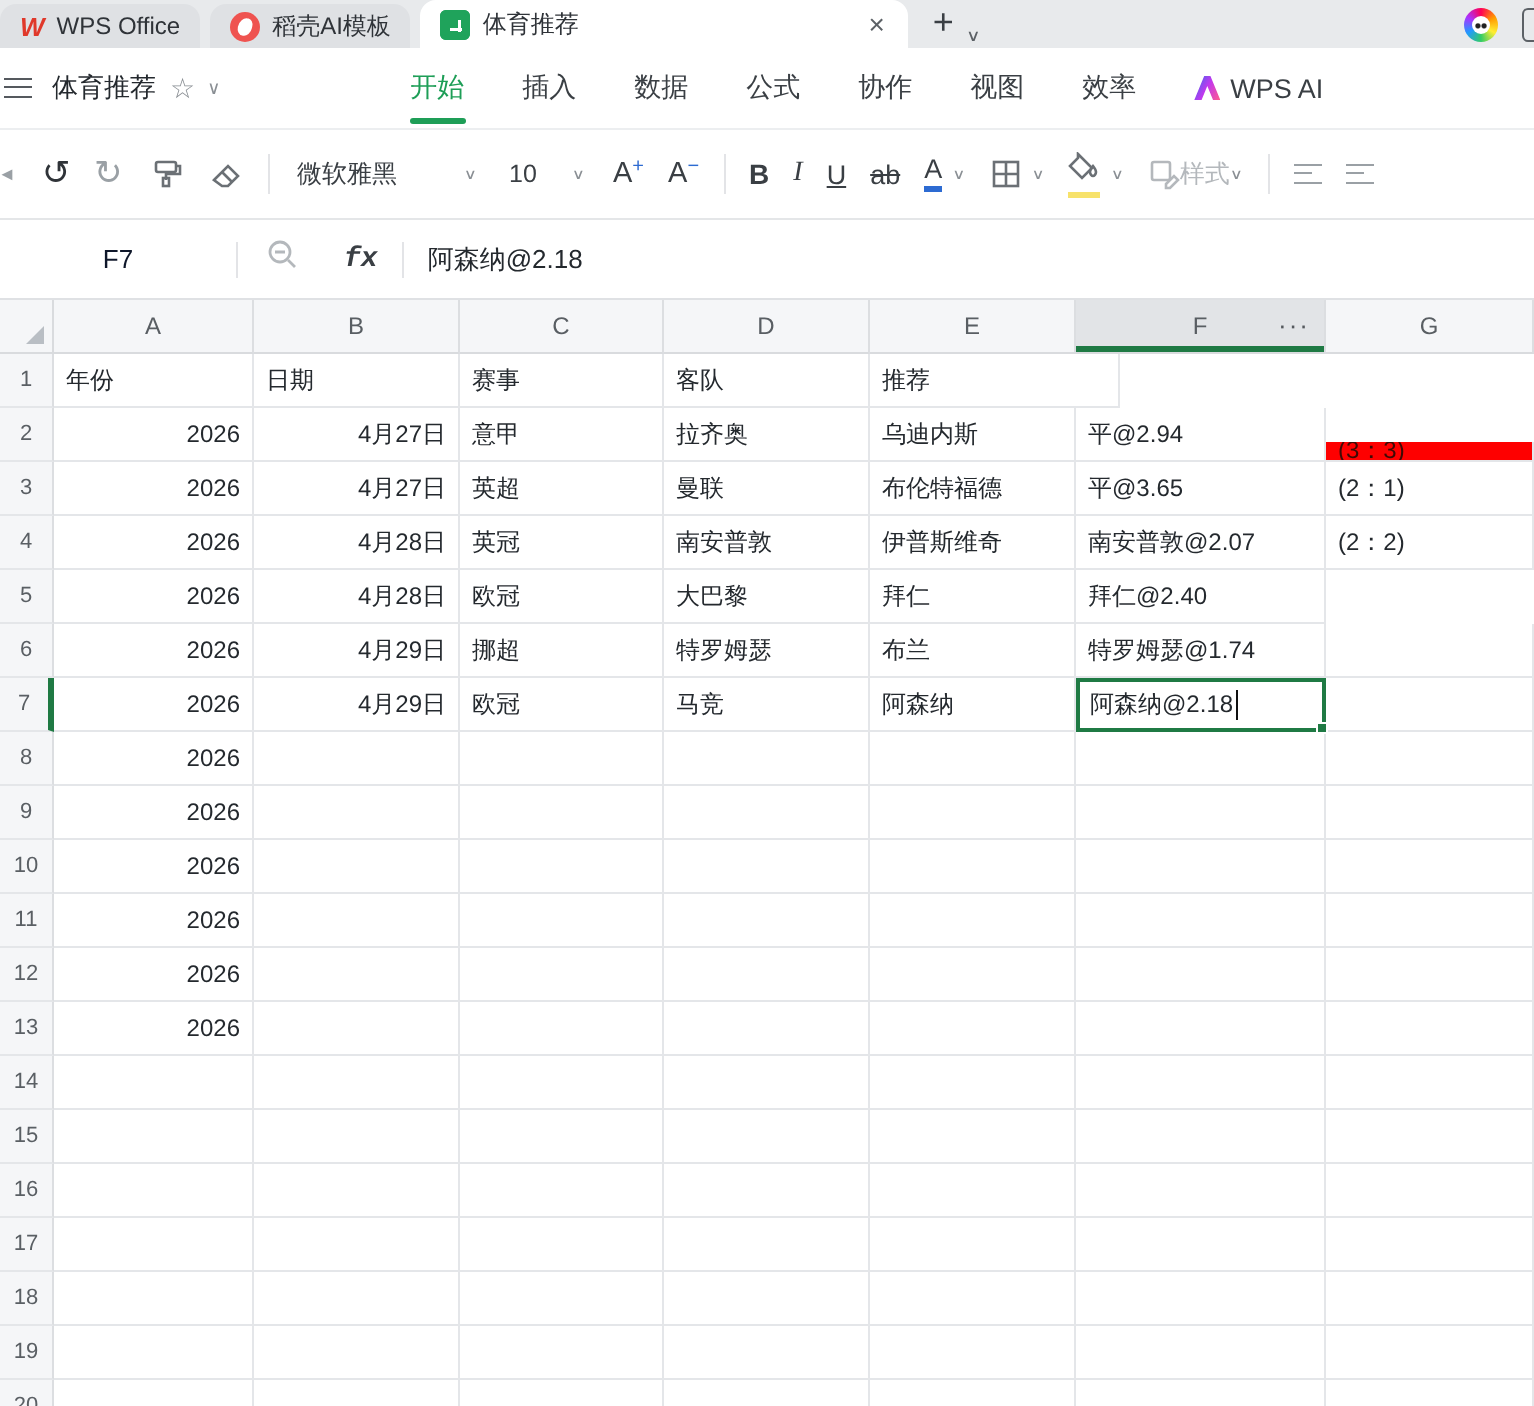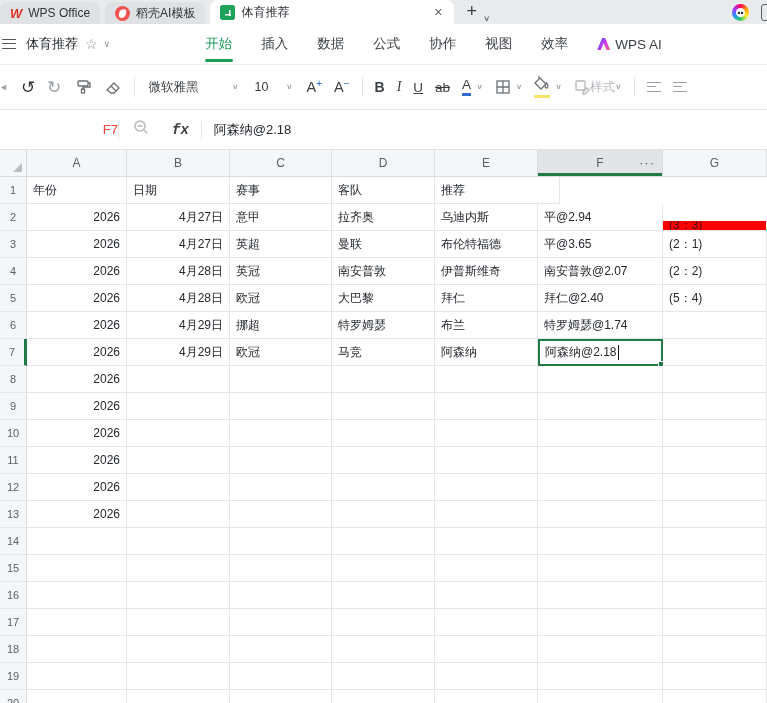--- a/index.html
+++ b/index.html
@@ -69,21 +69,21 @@
   .strike { text-decoration:line-through; font-size:13.5px; }
   .fontcolor { font-size:13.5px; border-bottom:3px solid #2d6bd2; line-height:1; padding-bottom:1px; }
   .fillcolor { border-bottom:3px solid #f7e26b; padding-bottom:1px; }
   .styles-group { color:#b4b8bc; font-size:12.5px; gap:0; }
   .align-lines { width:14px; height:10px; border-top:1.5px solid #9aa0a5; border-bottom:1.5px solid #9aa0a5; position:relative; }
   .align-lines::after { content:""; position:absolute; left:0; top:2.7px; width:70%; height:1.5px; background:#9aa0a5; }
   .align2 { margin-right:-10px; }
 
   
   .formulabar { height:40px; display:flex; align-items:center; border-bottom:1px solid #dfe1e4; }
-  .namebox { width:118px; text-align:right; font-size:13px; color:#ef4444; }
+  .namebox { width:118px; text-align:center; font-size:13px; color:#0f172a; }
   .fb-div { width:1px; height:18px; background:#e3e4e7; }
   .fb-ico { margin:0 10px 0 14px; }
   .fx { font-style:italic; font-family:Liberation Mono, monospace; font-weight:700; font-size:14px; color:#3a3f44; margin:0 12px; }
   .fb-text { font-size:13px; margin-left:12px; color:#24292e; }
 
   
   .sheet { position:relative; height:553px; overflow:hidden; background:#fff; }
   .colheaders { display:flex; height:27px; background:#f5f6f8; }
   .corner { width:27px; height:27px; flex:none; border-right:1px solid #d9dbde; border-bottom:1px solid #d9dbde;
          background:#f5f6f8; position:relative; }
@@ -294,21 +294,20 @@
         <div class="cell" style="width: 104px;">(2：2)</div>
       </div>
       <div class="grid-row">
         <div class="rowh">5</div>
         <div class="cell num" style="width: 100px;">2026</div>
         <div class="cell num" style="width: 103px;">4月28日</div>
         <div class="cell" style="width: 102px;">欧冠</div>
         <div class="cell" style="width: 103px;">大巴黎</div>
         <div class="cell" style="width: 103px;">拜仁</div>
         <div class="cell" style="width: 125px;">拜仁@2.40</div>
-        <div class="cell" style="width: 104px;">(5：4)</div>
       </div>
       <div class="grid-row">
         <div class="rowh">6</div>
         <div class="cell num" style="width: 100px;">2026</div>
         <div class="cell num" style="width: 103px;">4月29日</div>
         <div class="cell" style="width: 102px;">挪超</div>
         <div class="cell" style="width: 103px;">特罗姆瑟</div>
         <div class="cell" style="width: 103px;">布兰</div>
         <div class="cell" style="width: 125px;">特罗姆瑟@1.74</div>
         <div class="cell" style="width: 104px;"></div>

